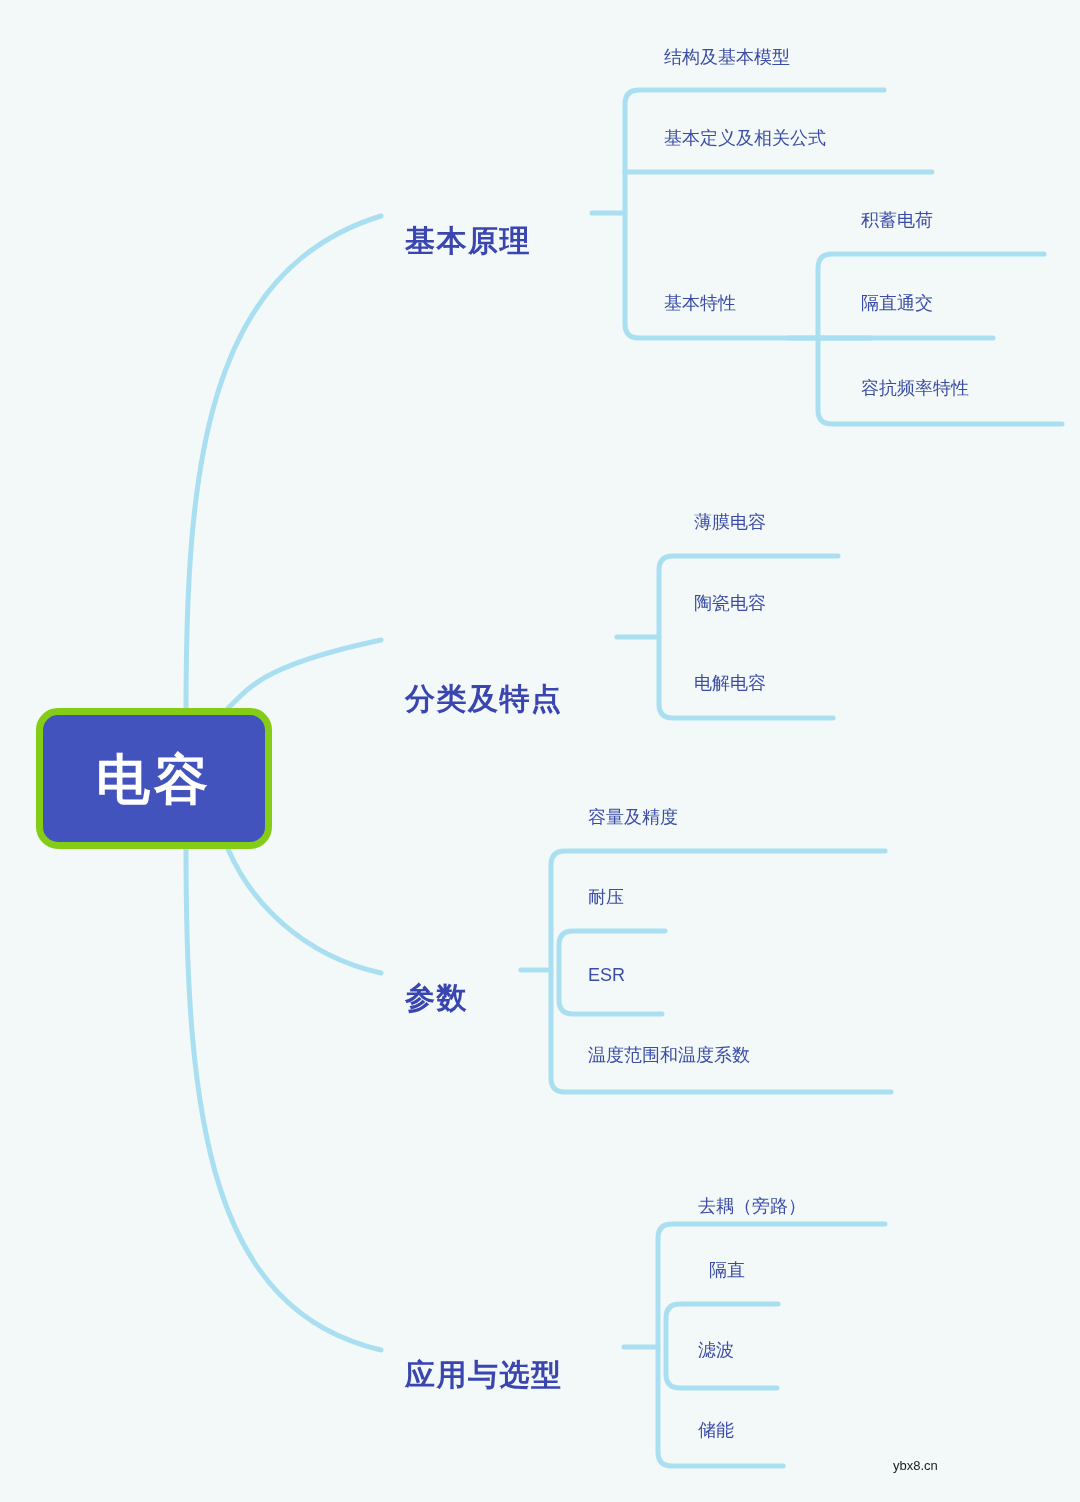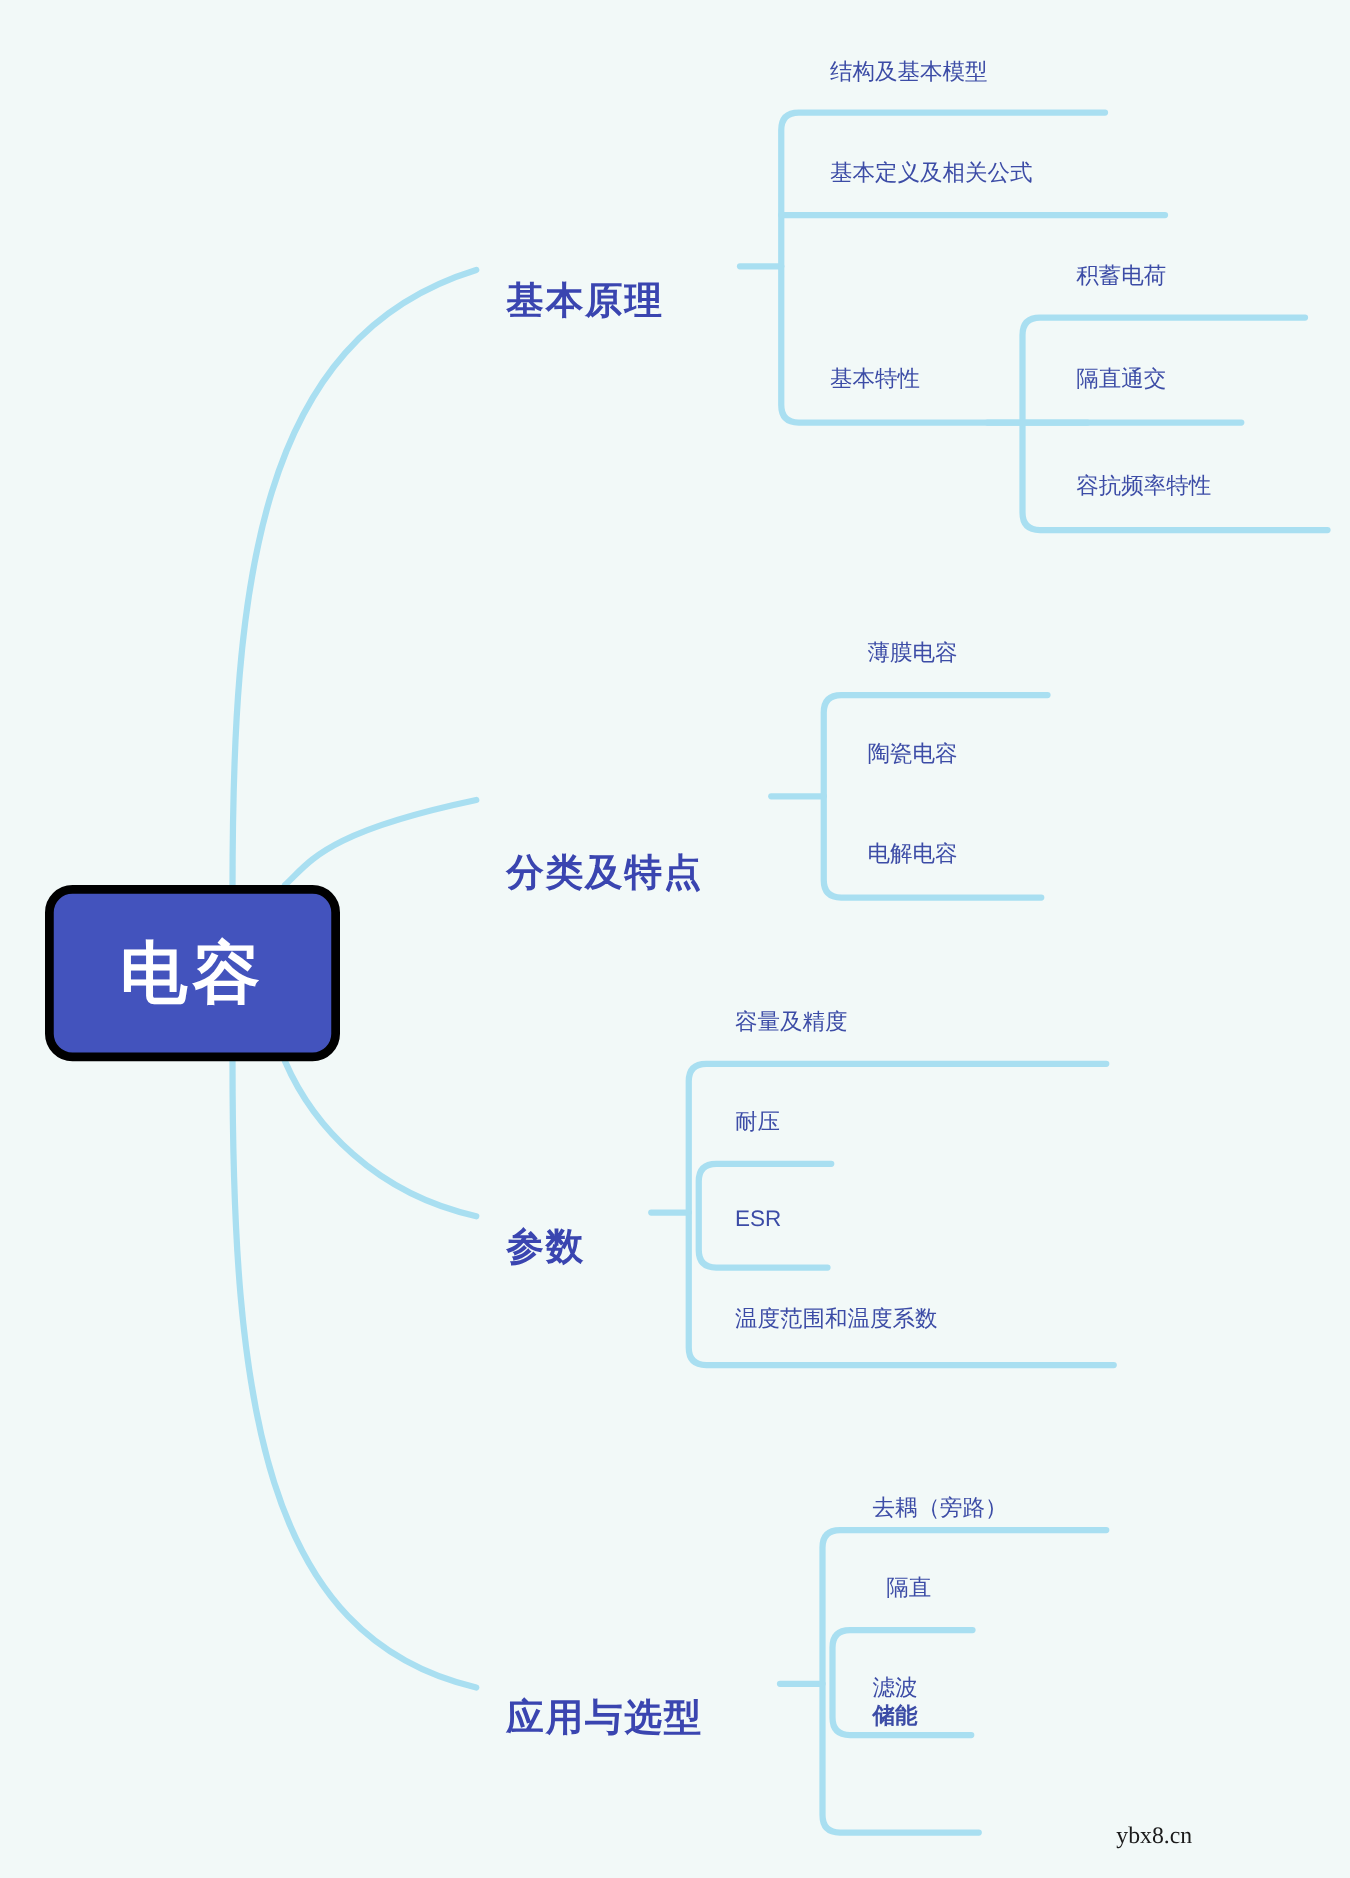--- a/index.html
+++ b/index.html
@@ -23,21 +23,21 @@
     pointer-events: none;
   }
   
   #root-node {
     position: absolute;
     left: 36px;
     top: 708px;
     width: 236px;
     height: 141px;
     background: #4353bd;
-    border: 7px solid #000000;
+    border: 7px solid #84cc16;
     border-radius: 22px;
     box-sizing: border-box;
     display: flex;
     align-items: center;
     justify-content: center;
     z-index: 5;
   }
   #root-label {
     color: #ffffff;
     font-size: 54px;
@@ -66,22 +66,22 @@
     white-space: nowrap;
     line-height: 1;
     z-index: 4;
   }
   
   #watermark {
     position: absolute;
     left: 893px;
     top: 1458px;
     color: #1b1b1b;
-    font-family: Liberation Serif, serif;
-    font-size: 19px;
+    font-family: Liberation Sans, sans-serif;
+    font-size: 13px;
     letter-spacing: 0px;
     z-index: 6;
   }
 </style>
 </head>
 <body>
 
 <div id="canvas">
 
   <svg id="wires" viewBox="0 0 1080 1502" width="1080" height="1502" xmlns="http://www.w3.org/2000/svg">
@@ -139,17 +139,17 @@
   <div class="branch-label" style="left:405px; top:955px;">参数</div>
   <div class="leaf-label" style="left:588px; top:808px;">容量及精度</div>
   <div class="leaf-label" style="left:588px; top:888px;">耐压</div>
   <div class="leaf-label" style="left:588px; top:966px;">ESR</div>
   <div class="leaf-label" style="left:588px; top:1046px;">温度范围和温度系数</div>
 
   <div class="branch-label" style="left:405px; top:1332px;">应用与选型</div>
   <div class="leaf-label" style="left:698px; top:1197px;">去耦（旁路）</div>
   <div class="leaf-label" style="left:698px; top:1261px;margin-left:11px;">隔直</div>
   <div class="leaf-label" style="left:698px; top:1341px;">滤波</div>
-  <div class="leaf-label" style="left:698px; top:1363px;font-weight:bold;">储能</div>
+  <div class="leaf-label" style="left:698px; top:1421px;">储能</div>
 
   <div id="watermark">ybx8.cn</div>
 
 </div>
 
 </body></html>

